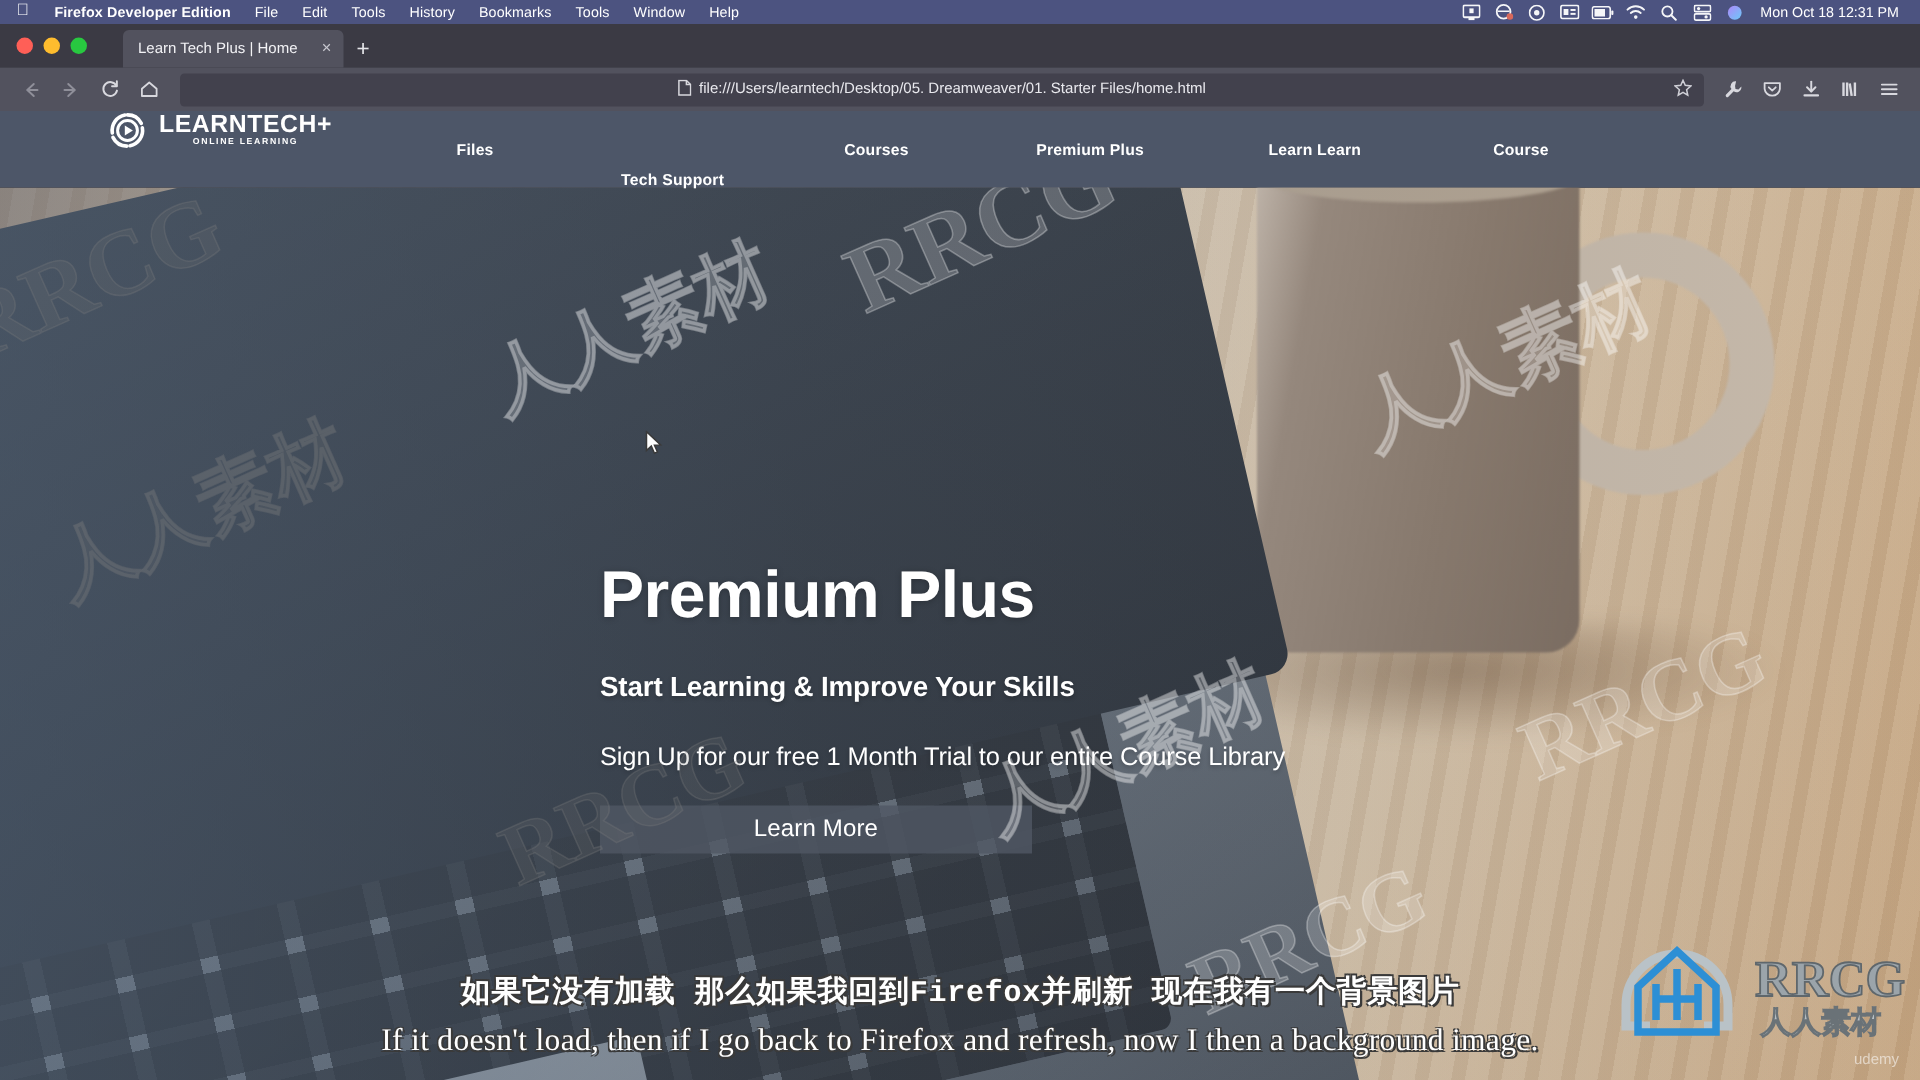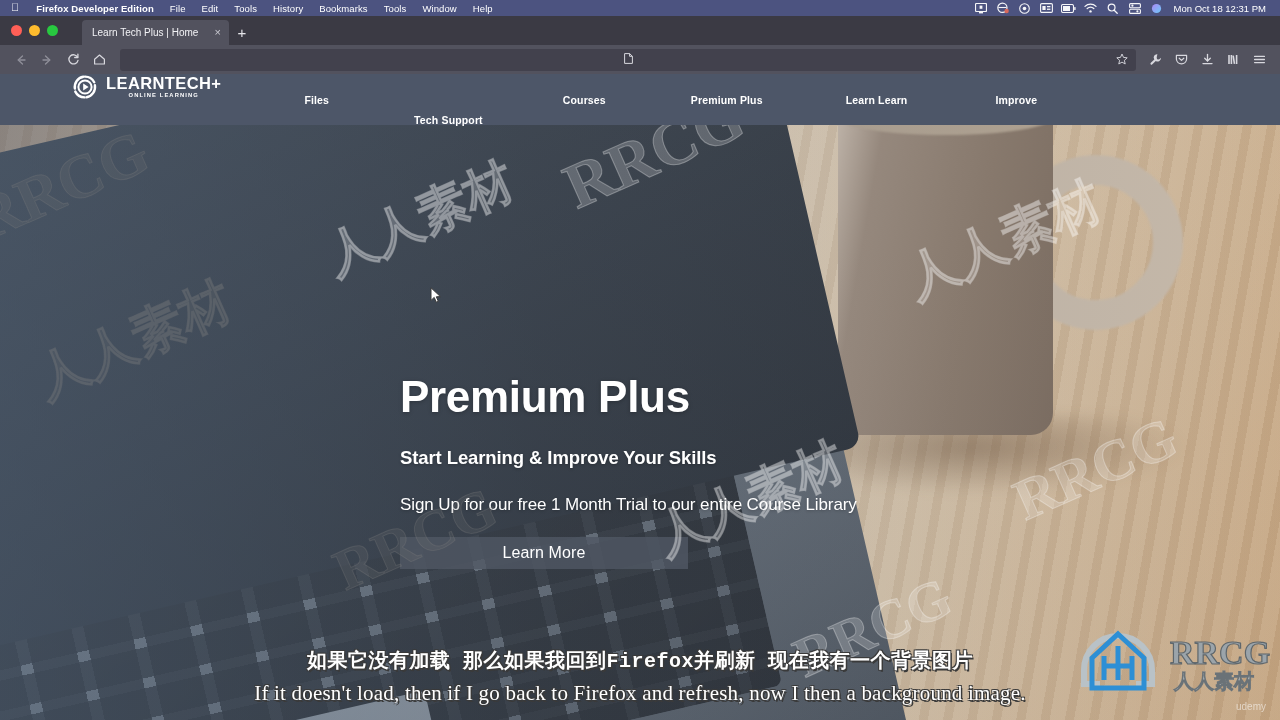--- a/index.html
+++ b/index.html
@@ -397,20 +397,21 @@
       </svg>
   </span>
   <span class="urlbar">
     <span class="urlinner">
       <span>
         <svg width="9" height="11" viewBox="0 0 9 11">
             <path d="M0.6 0.6 L5.6 0.6 L8.4 3.3 L8.4 10.4 L0.6 10.4 Z" fill="none" stroke="#d7d7dd" stroke-width="1"></path>
             <path d="M5.6 0.6 L5.6 3.3 L8.4 3.3" fill="none" stroke="#d7d7dd" stroke-width="1"></path>
           </svg>
       </span>
+      <span title="Search or enter address">file:///Users/learntech/Desktop/05. Dreamweaver/01. Starter Files/home.html</span>
     </span>
     <span class="star">
       <svg width="12" height="12" viewBox="0 0 12 12">
           <path d="M6 1 L7.5 4.4 L11.2 4.8 L8.4 7.3 L9.2 11 L6 9.1 L2.8 11 L3.6 7.3 L0.8 4.8 L4.5 4.4 Z" fill="none" stroke="#cfcfd6" stroke-width="1"></path>
         </svg>
     </span>
   </span>
   <span class="toolright">
     <span class="navbtn">
       <svg width="13" height="13" viewBox="0 0 13 13">
@@ -464,21 +465,21 @@
         <span class="lt1">LEARNTECH+</span>
         <span class="lt2">ONLINE LEARNING</span>
       </span>
     </span>
     <span class="navlinks">
       <a class="navlink">Files</a>
       <a class="navlink">Tech Support</a>
       <a class="navlink">Courses</a>
       <a class="navlink">Premium Plus</a>
       <a class="navlink">Learn Learn</a>
-      <a class="navlink">Improve</a>
+      <a class="navlink">Course</a>
     </span>
   </div>
 
   <div class="hero">
     <div class="photo">
       <div class="ph-desk"></div>
       <div class="ph-mug-shadow"></div>
       <div class="ph-mug-handle"></div>
       <div class="ph-mug-body"></div>
       <div class="ph-mug-top"></div>

